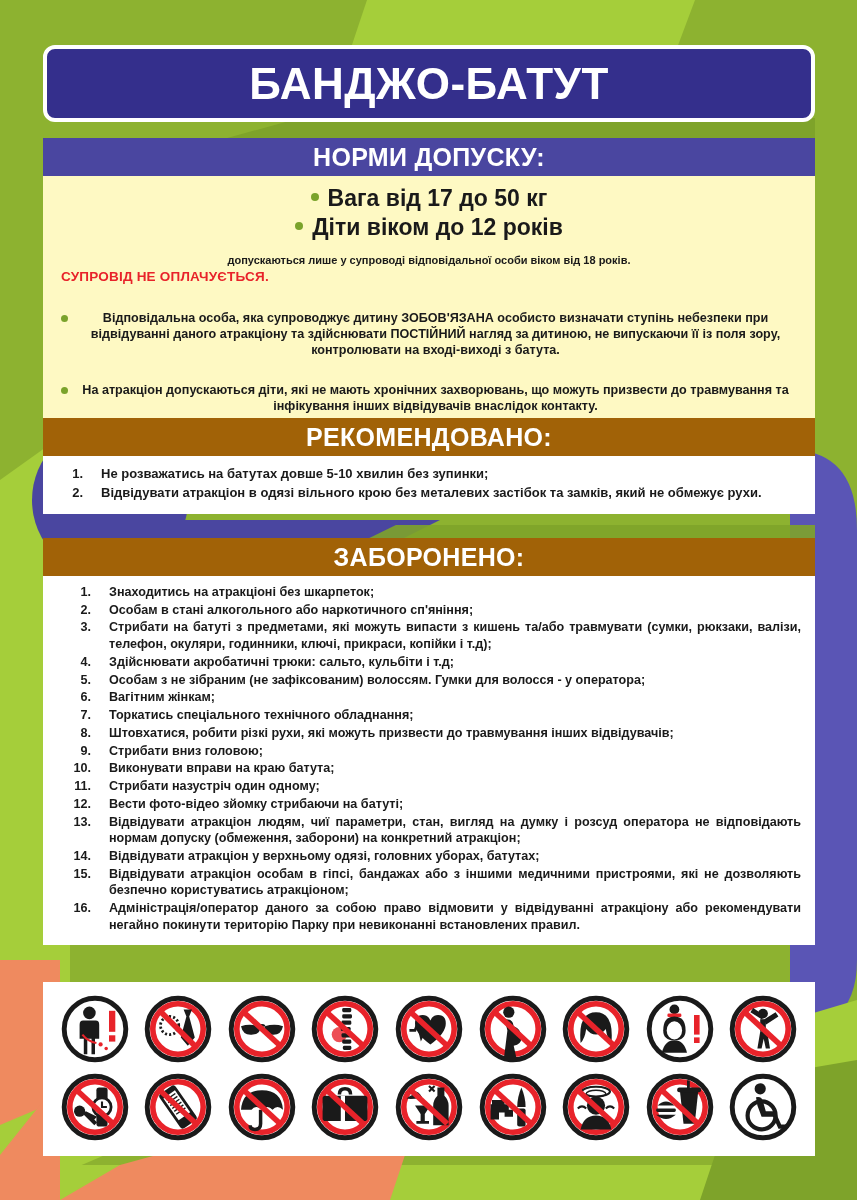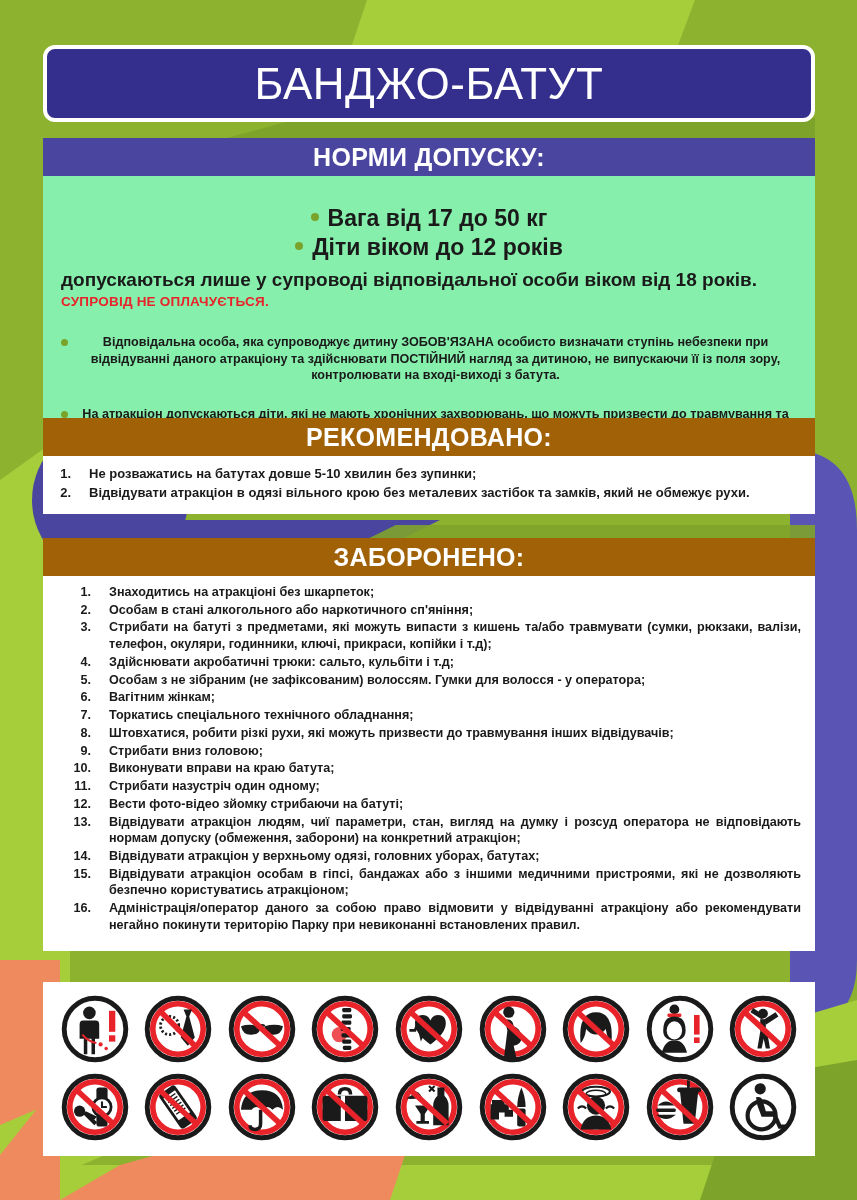--- a/index.html
+++ b/index.html
@@ -14,72 +14,72 @@
   
   #poster{position:absolute;left:43px;top:0;width:772px;height:1200px;z-index:5;}
 
   
   .title-bar{
     position:absolute;left:0;top:45px;width:772px;height:77px;
     background:#342f8c;border:4px solid #ffffff;border-radius:12px;
     box-sizing:border-box;display:flex;align-items:center;justify-content:center;
   }
   .title-bar .t{
-    color:#ffffff;font-size:44px;font-weight:normal;letter-spacing:.5px;
+    color:#ffffff;font-size:44px;font-weight:bold;letter-spacing:.5px;
     line-height:1;white-space:nowrap;
   }
 
   
   .sec-head{
     width:772px;height:38px;display:flex;align-items:center;justify-content:center;
     box-sizing:border-box;
   }
   .sec-head .t{color:#fff;font-weight:bold;font-size:25px;line-height:1;letter-spacing:.3px;}
 
   .blk{position:absolute;left:0;width:772px;}
 
   
   #norms{top:138px;}
   #norms .sec-head{background:#4a46a0;}
-  #norms .body{background:#86efac;padding:28px 18px 14px;box-sizing:border-box;}
+  #norms .body{background:#fef9c3;padding:8px 18px 14px;box-sizing:border-box;}
   .big-li{
     display:flex;align-items:baseline;justify-content:center;
     font-size:23px;font-weight:bold;color:#1a1a1a;line-height:1.25;
   }
   .big-li .dot{
     width:8px;height:8px;border-radius:50%;background:#7aa32b;
     margin-right:9px;flex:0 0 auto;position:relative;top:-5px;
   }
   .sub-note{
-    font-size:19px;font-weight:bold;color:#1a1a1a;
-    line-height:1.35;margin-top:5px;
+    text-align:center;font-size:11px;font-weight:bold;color:#1a1a1a;
+    line-height:1.35;margin-top:11px;
   }
   .red-note{
     text-align:left;font-size:13.5px;font-weight:bold;color:#e8232a;
     line-height:1.35;margin-top:1px;letter-spacing:.2px;
   }
   .para{
     display:flex;margin-top:23px;font-size:12.6px;font-weight:bold;color:#1a1a1a;
     line-height:1.3;text-align:center;
   }
   .para .dot{
     width:7px;height:7px;border-radius:50%;background:#7aa32b;
     flex:0 0 auto;margin:5px 6px 0 0;
   }
   .para .tx{flex:1 1 auto;}
 
   
   #rec{top:418px;}
   #rec .sec-head{background:#a16207;}
-  #rec .body{background:#fff;padding:9px 0 10px;box-sizing:border-box;}
+  #rec .body{background:#fff;padding:9px 12px 10px;box-sizing:border-box;}
 
   
   #forb{top:538px;}
   #forb .sec-head{background:#a16207;}
-  #forb .body{background:#fff;padding:8px 14px 16px;box-sizing:border-box;}
+  #forb .body{background:#fff;padding:8px 14px 10px;box-sizing:border-box;}
 
   ol.num{list-style:none;margin:0;padding:0;counter-reset:n;}
   ol.num>li{
     counter-increment:n;display:flex;align-items:flex-start;
     font-size:12.6px;font-weight:bold;color:#1a1a1a;line-height:1.33;
     margin-bottom:1px;
   }
   ol.num>li::before{
     content:counter(n) ".";flex:0 0 34px;text-align:right;
     margin-right:18px;font-weight:bold;

